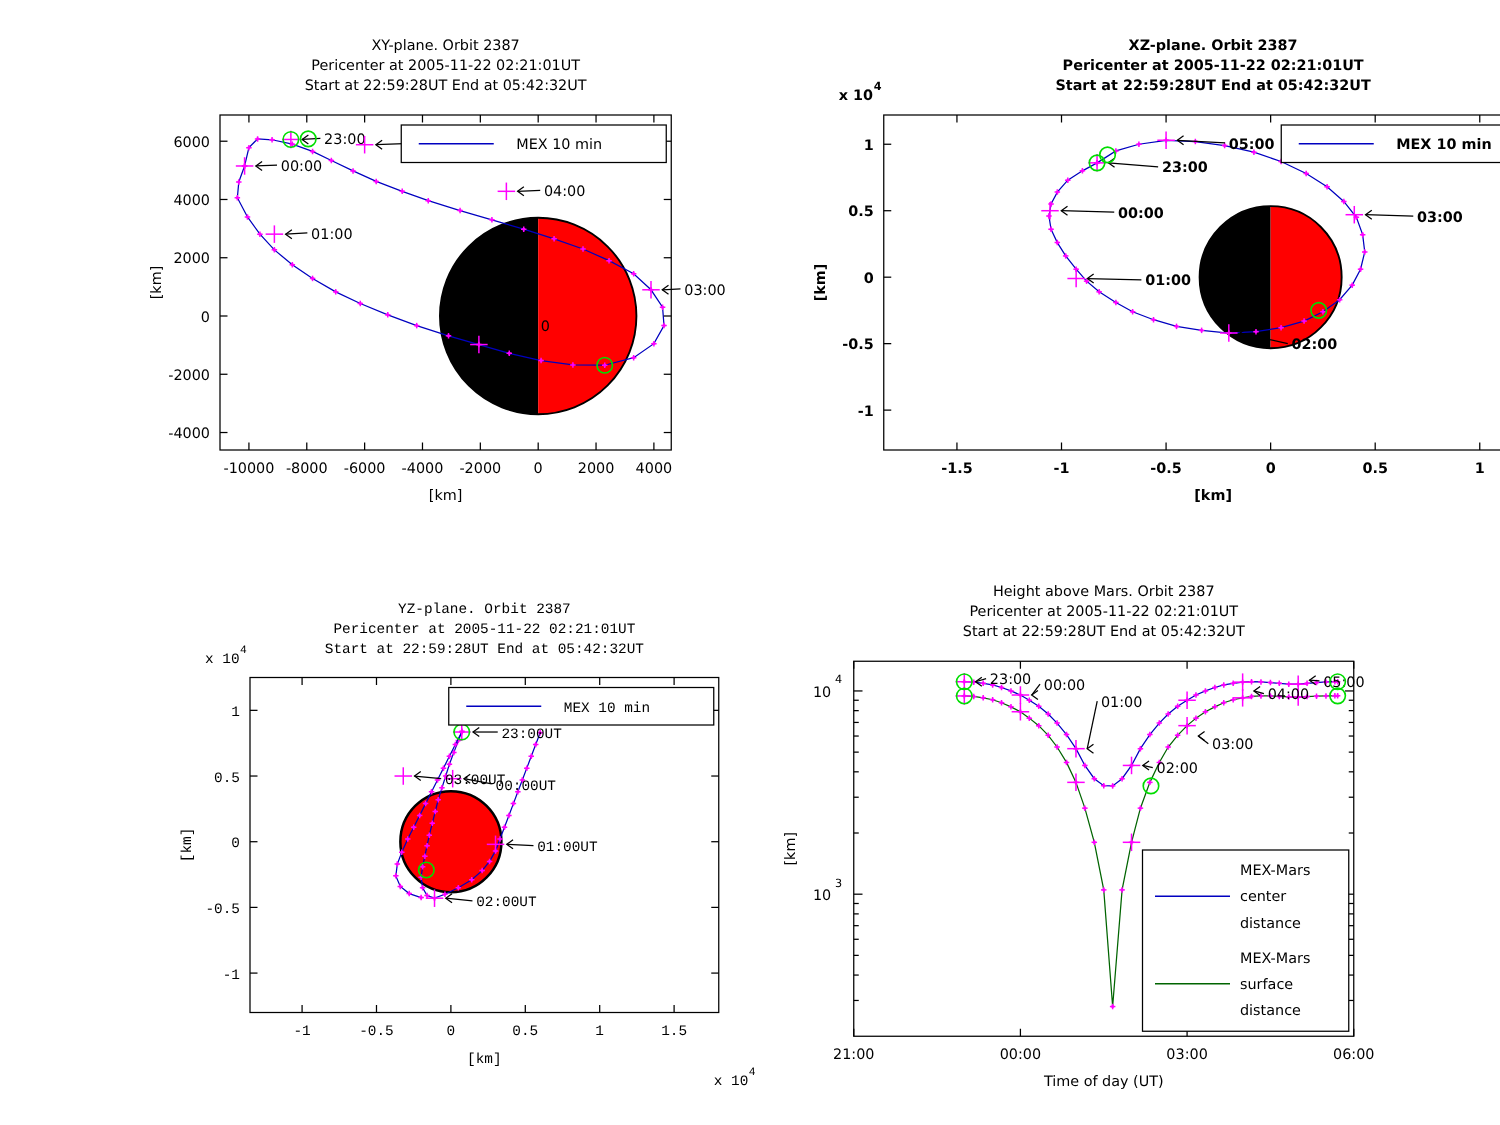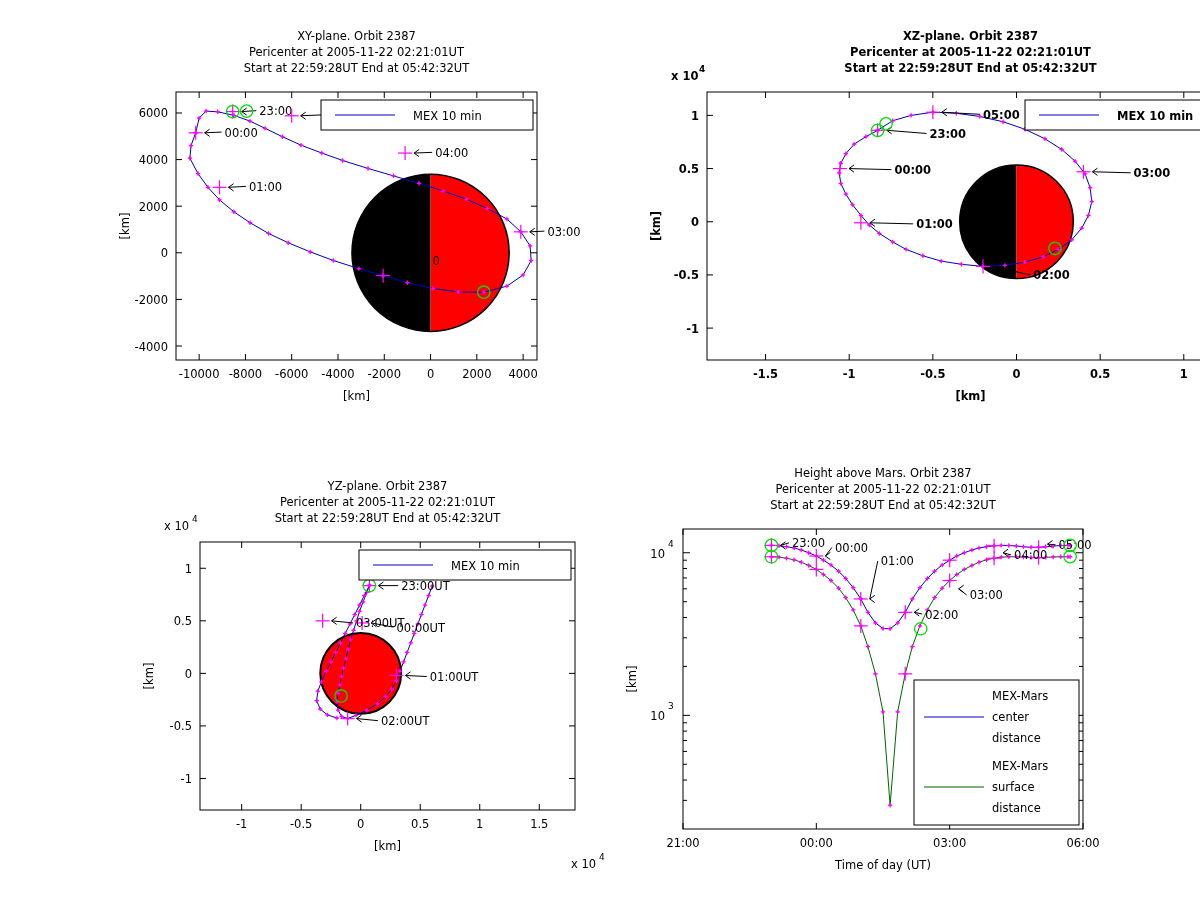--- a/index.html
+++ b/index.html
@@ -680,21 +680,21 @@
       <text x="1258" y="410" class="expo">4</text>
       <text x="671" y="80" class="tick">x 10</text>
       <text x="699" y="72" class="expo">4</text>
       <g>
         <rect x="1025" y="100" width="205" height="30" class="legbox"></rect>
         <line x1="1039" y1="115" x2="1099" y2="115" stroke="#0000c0" stroke-width="1.2"></line>
         <text x="1117" y="119.5" class="legtxt">MEX 10 min</text>
       </g>
     </svg>
   </div>
-<div class="panel" id="p3" style="left: 0px; top: 450px; position: absolute;">
+<div class="panel" id="p3" style="left: 0px; top: 450px; position: absolute; font-family: Liberation Mono, monospace;">
     <svg width="600" height="450">
       <text x="387.5" y="40" class="ttl">YZ-plane.  Orbit 2387</text>
       <text x="387.5" y="56" class="ttl">Pericenter at 2005-11-22 02:21:01UT</text>
       <text x="387.5" y="72" class="ttl">Start at 22:59:28UT End at 05:42:32UT</text>
       <defs>
         <clipPath id="yz-plane-clip">
           <rect x="200" y="92" width="375" height="268"></rect>
         </clipPath>
       </defs>
       <g clip-path="url(#yz-plane-clip)">

